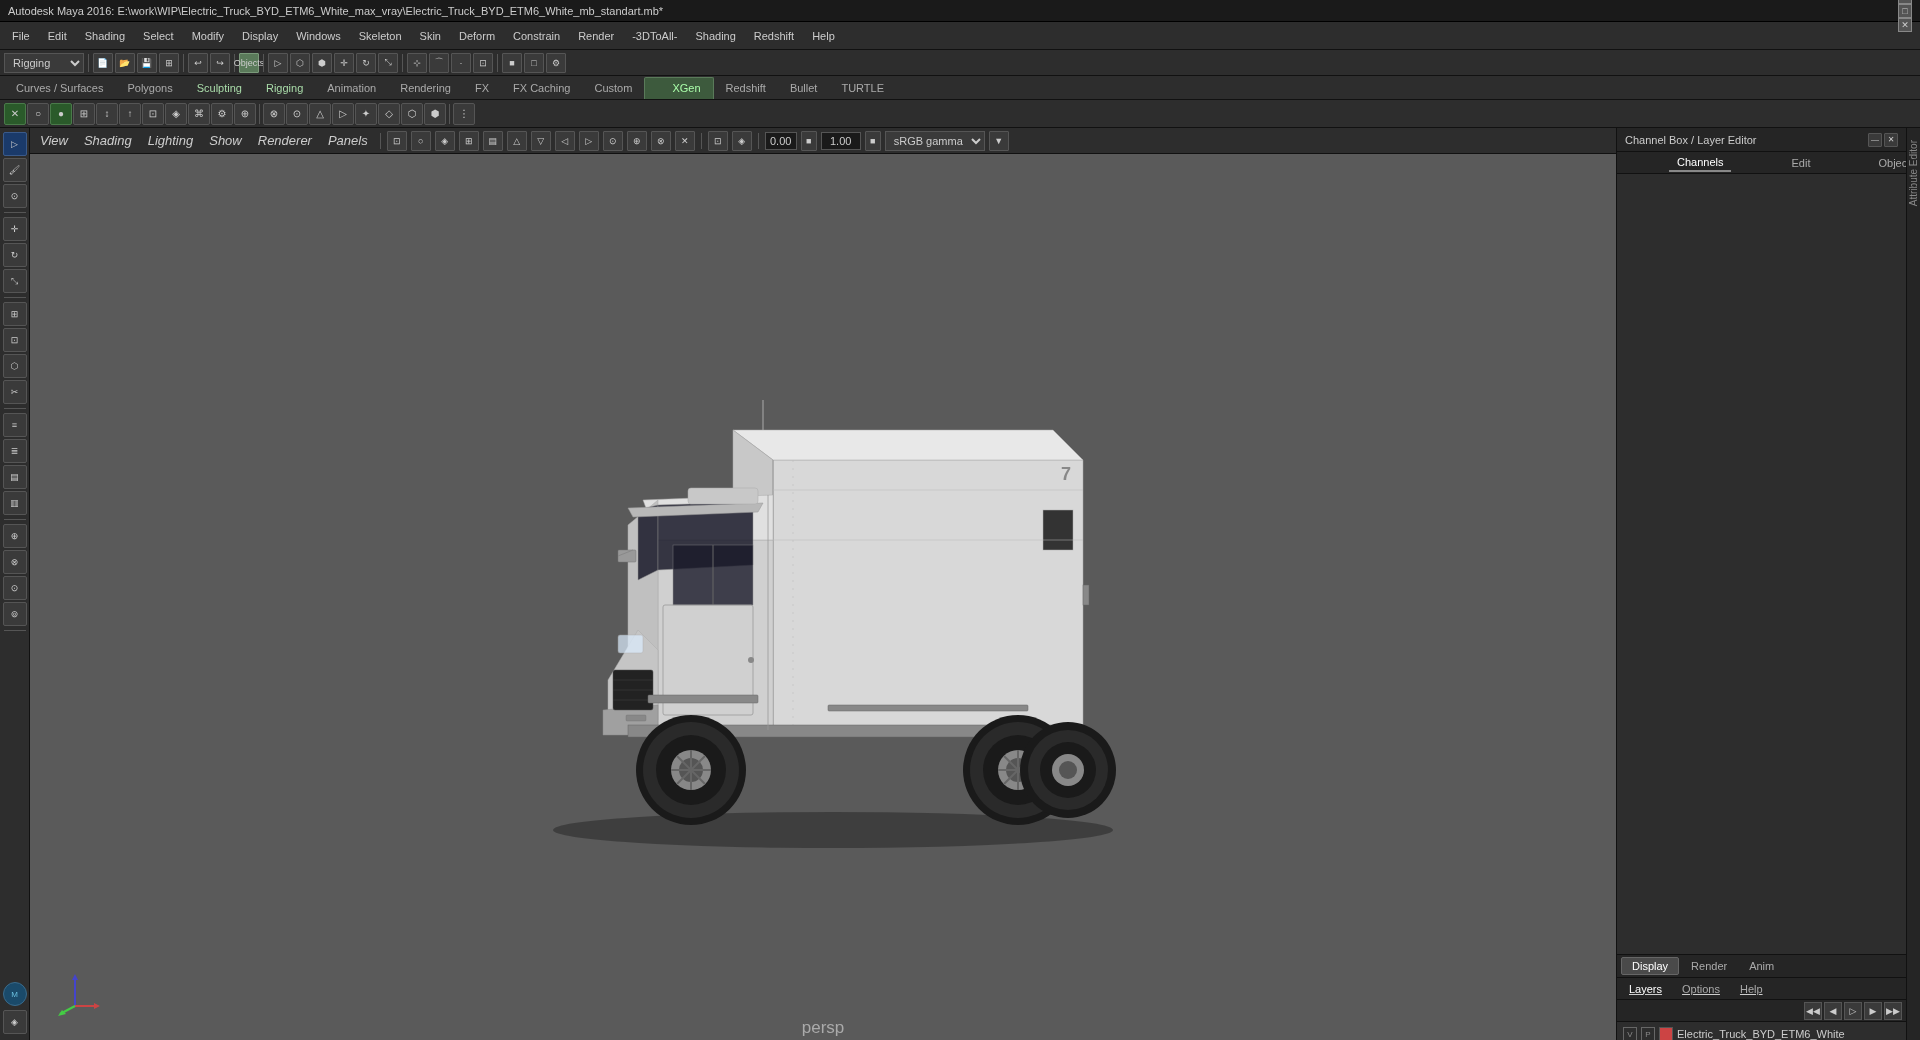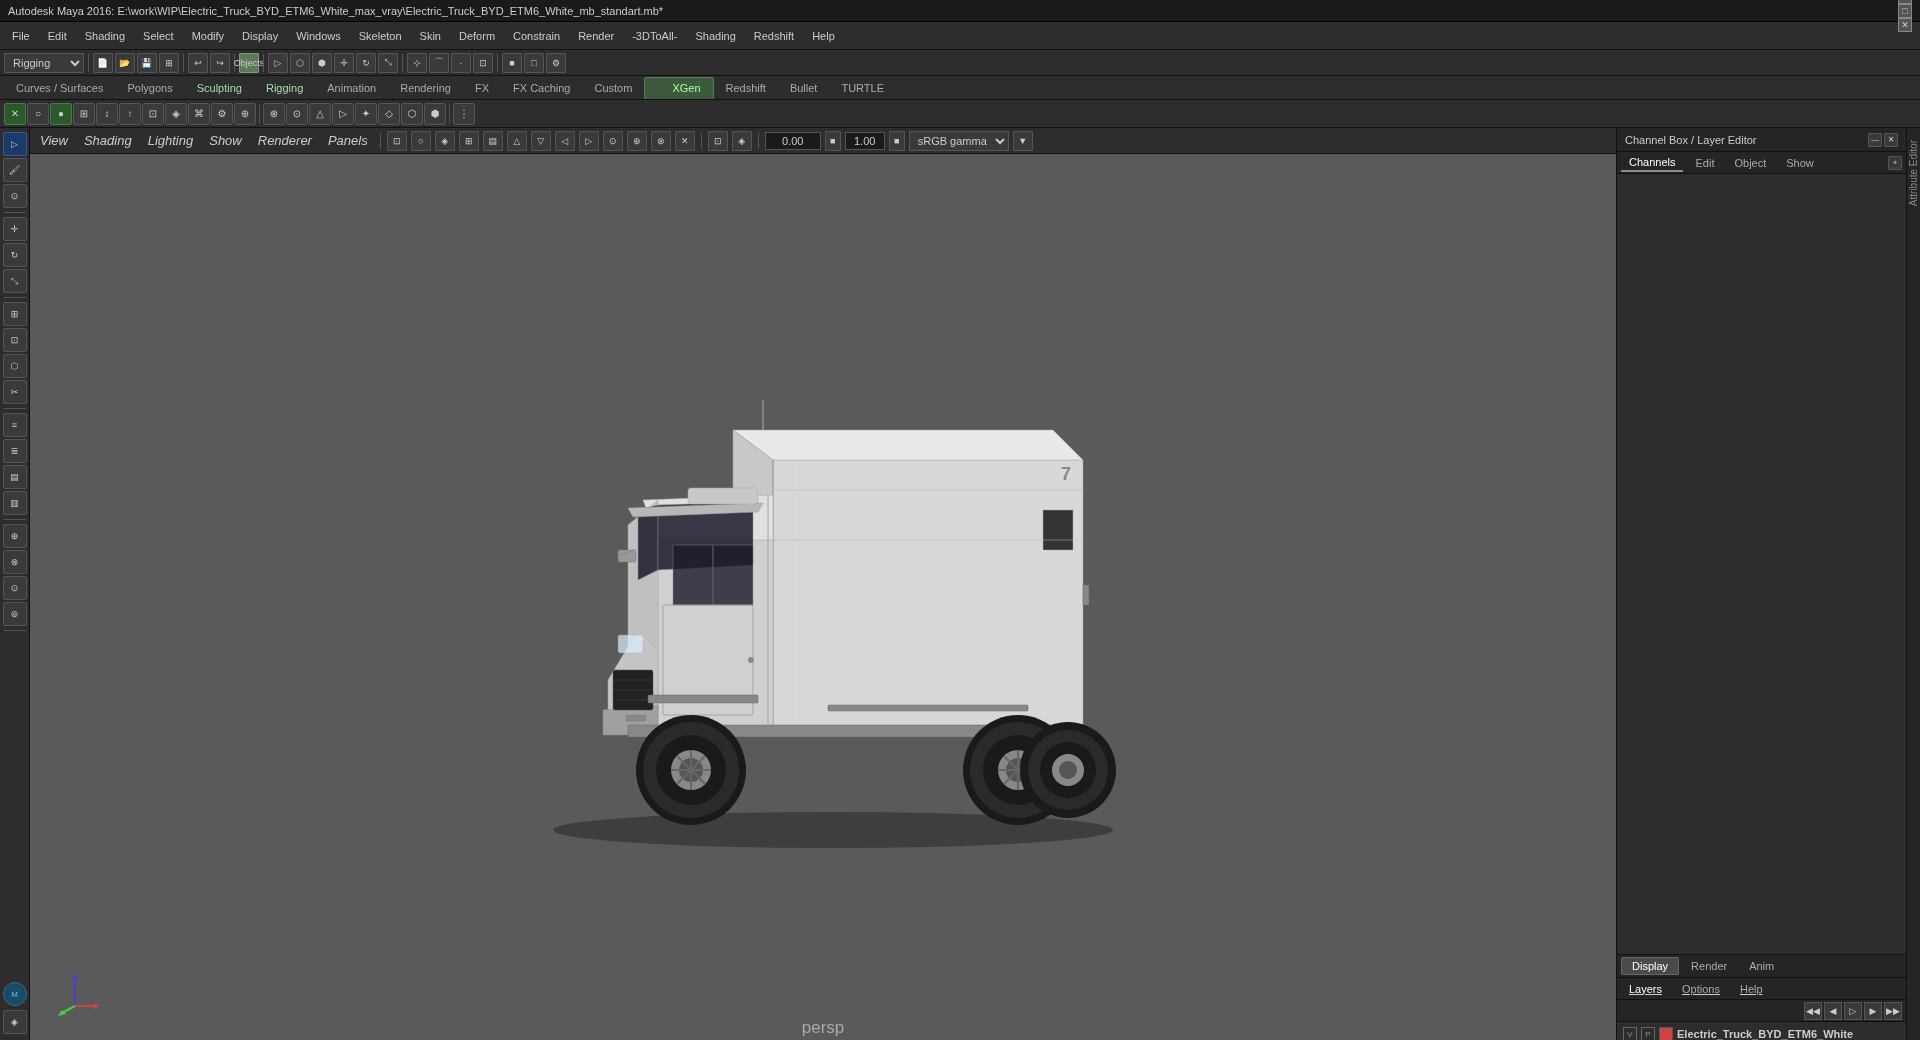--- a/index.html
+++ b/index.html
@@ -280,20 +280,21 @@
       align-items: center;
       padding: 0 4px;
       border-bottom: 1px solid #111;
       gap: 4px;
     }
     .ch-tab {
       padding: 2px 8px;
       font-size: 11px;
       color: #aaaaaa;
       cursor: pointer;
+      margin-left: 48px;
     }
     .ch-tab.active { color: #ffffff; border-bottom: 2px solid #888; }
 
     #channel-content {
       flex: 1;
       background: #2d2d2d;
       overflow-y: auto;
     }
 
     #display-tabs {
@@ -379,21 +380,20 @@
       background: #2d2d2d;
     }
     .layer-color {
       width: 14px;
       height: 14px;
       border: 1px solid #555;
     }
     .layer-name {
       font-size: 11px;
       color: #cccccc;
-      font-weight: bold;
     }
 
     
     #attr-strip {
       width: 14px;
       background: #252525;
       border-left: 1px solid #111;
       display: flex;
       flex-direction: column;
       align-items: center;
@@ -591,21 +591,21 @@
       <div class="toolbar-btn" style="background:#3a3a3a;">▷</div>
       <div class="toolbar-btn" style="background:#3a3a3a;">⊙</div>
       <div class="toolbar-btn" style="background:#3a3a3a;">⊕</div>
       <div class="toolbar-btn" style="background:#3a3a3a;">⊗</div>
       <div class="toolbar-btn" style="background:#3a3a3a;">✕</div>
       <div class="vp-sep"></div>
       <div class="toolbar-btn" style="background:#3a3a3a;">⊡</div>
       <div class="toolbar-btn" style="background:#3a3a3a;">◈</div>
       <div class="vp-sep"></div>
 
-      <input type="text" class="frame-input" style="width: 56px;" value="0.00">
+      <input type="text" class="frame-input" style="width: 32px;" value="0.00">
       <div class="toolbar-btn" style="background:#3a3a3a; width: 16px;">■</div>
       <input type="text" class="frame-input" style="width: 40px;" value="1.00">
       <div class="toolbar-btn" style="background:#3a3a3a; width: 16px;">■</div>
 
       <select class="toolbar-dropdown" style="min-width: 100px;">
         <option>sRGB gamma</option>
       </select>
       <div class="toolbar-btn" style="background:#3a3a3a;">▼</div>
     </div>
 

